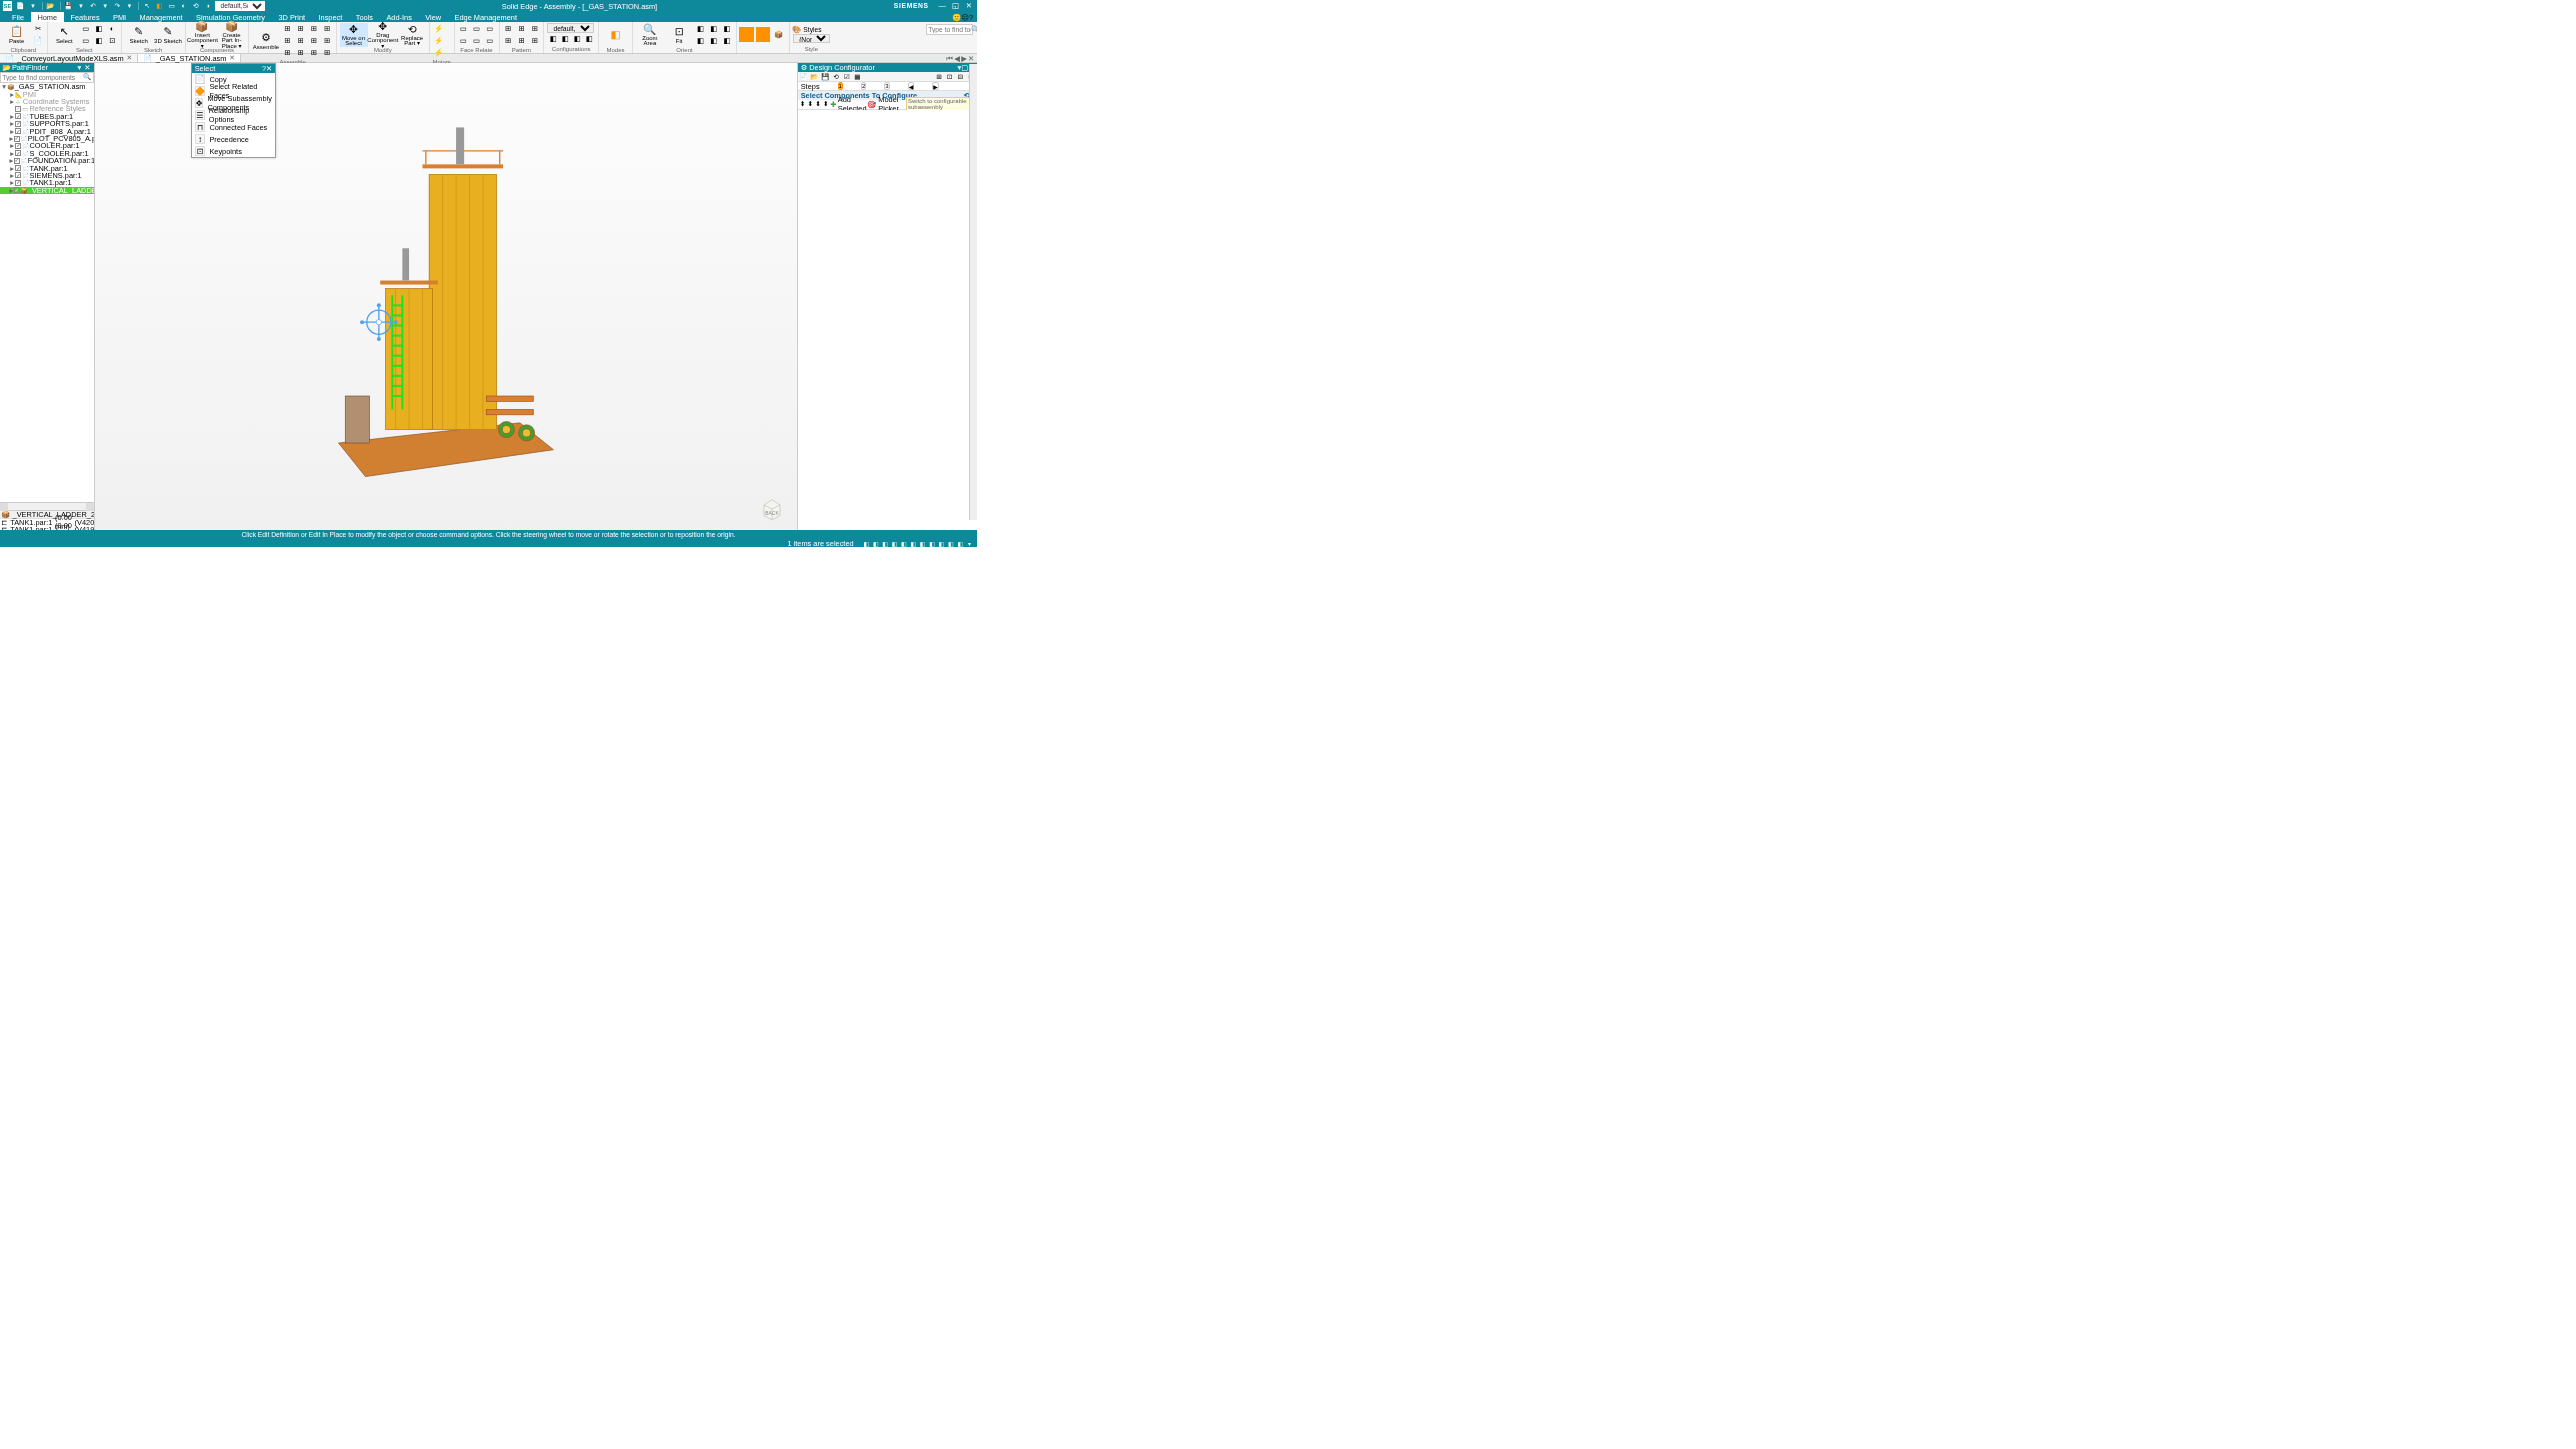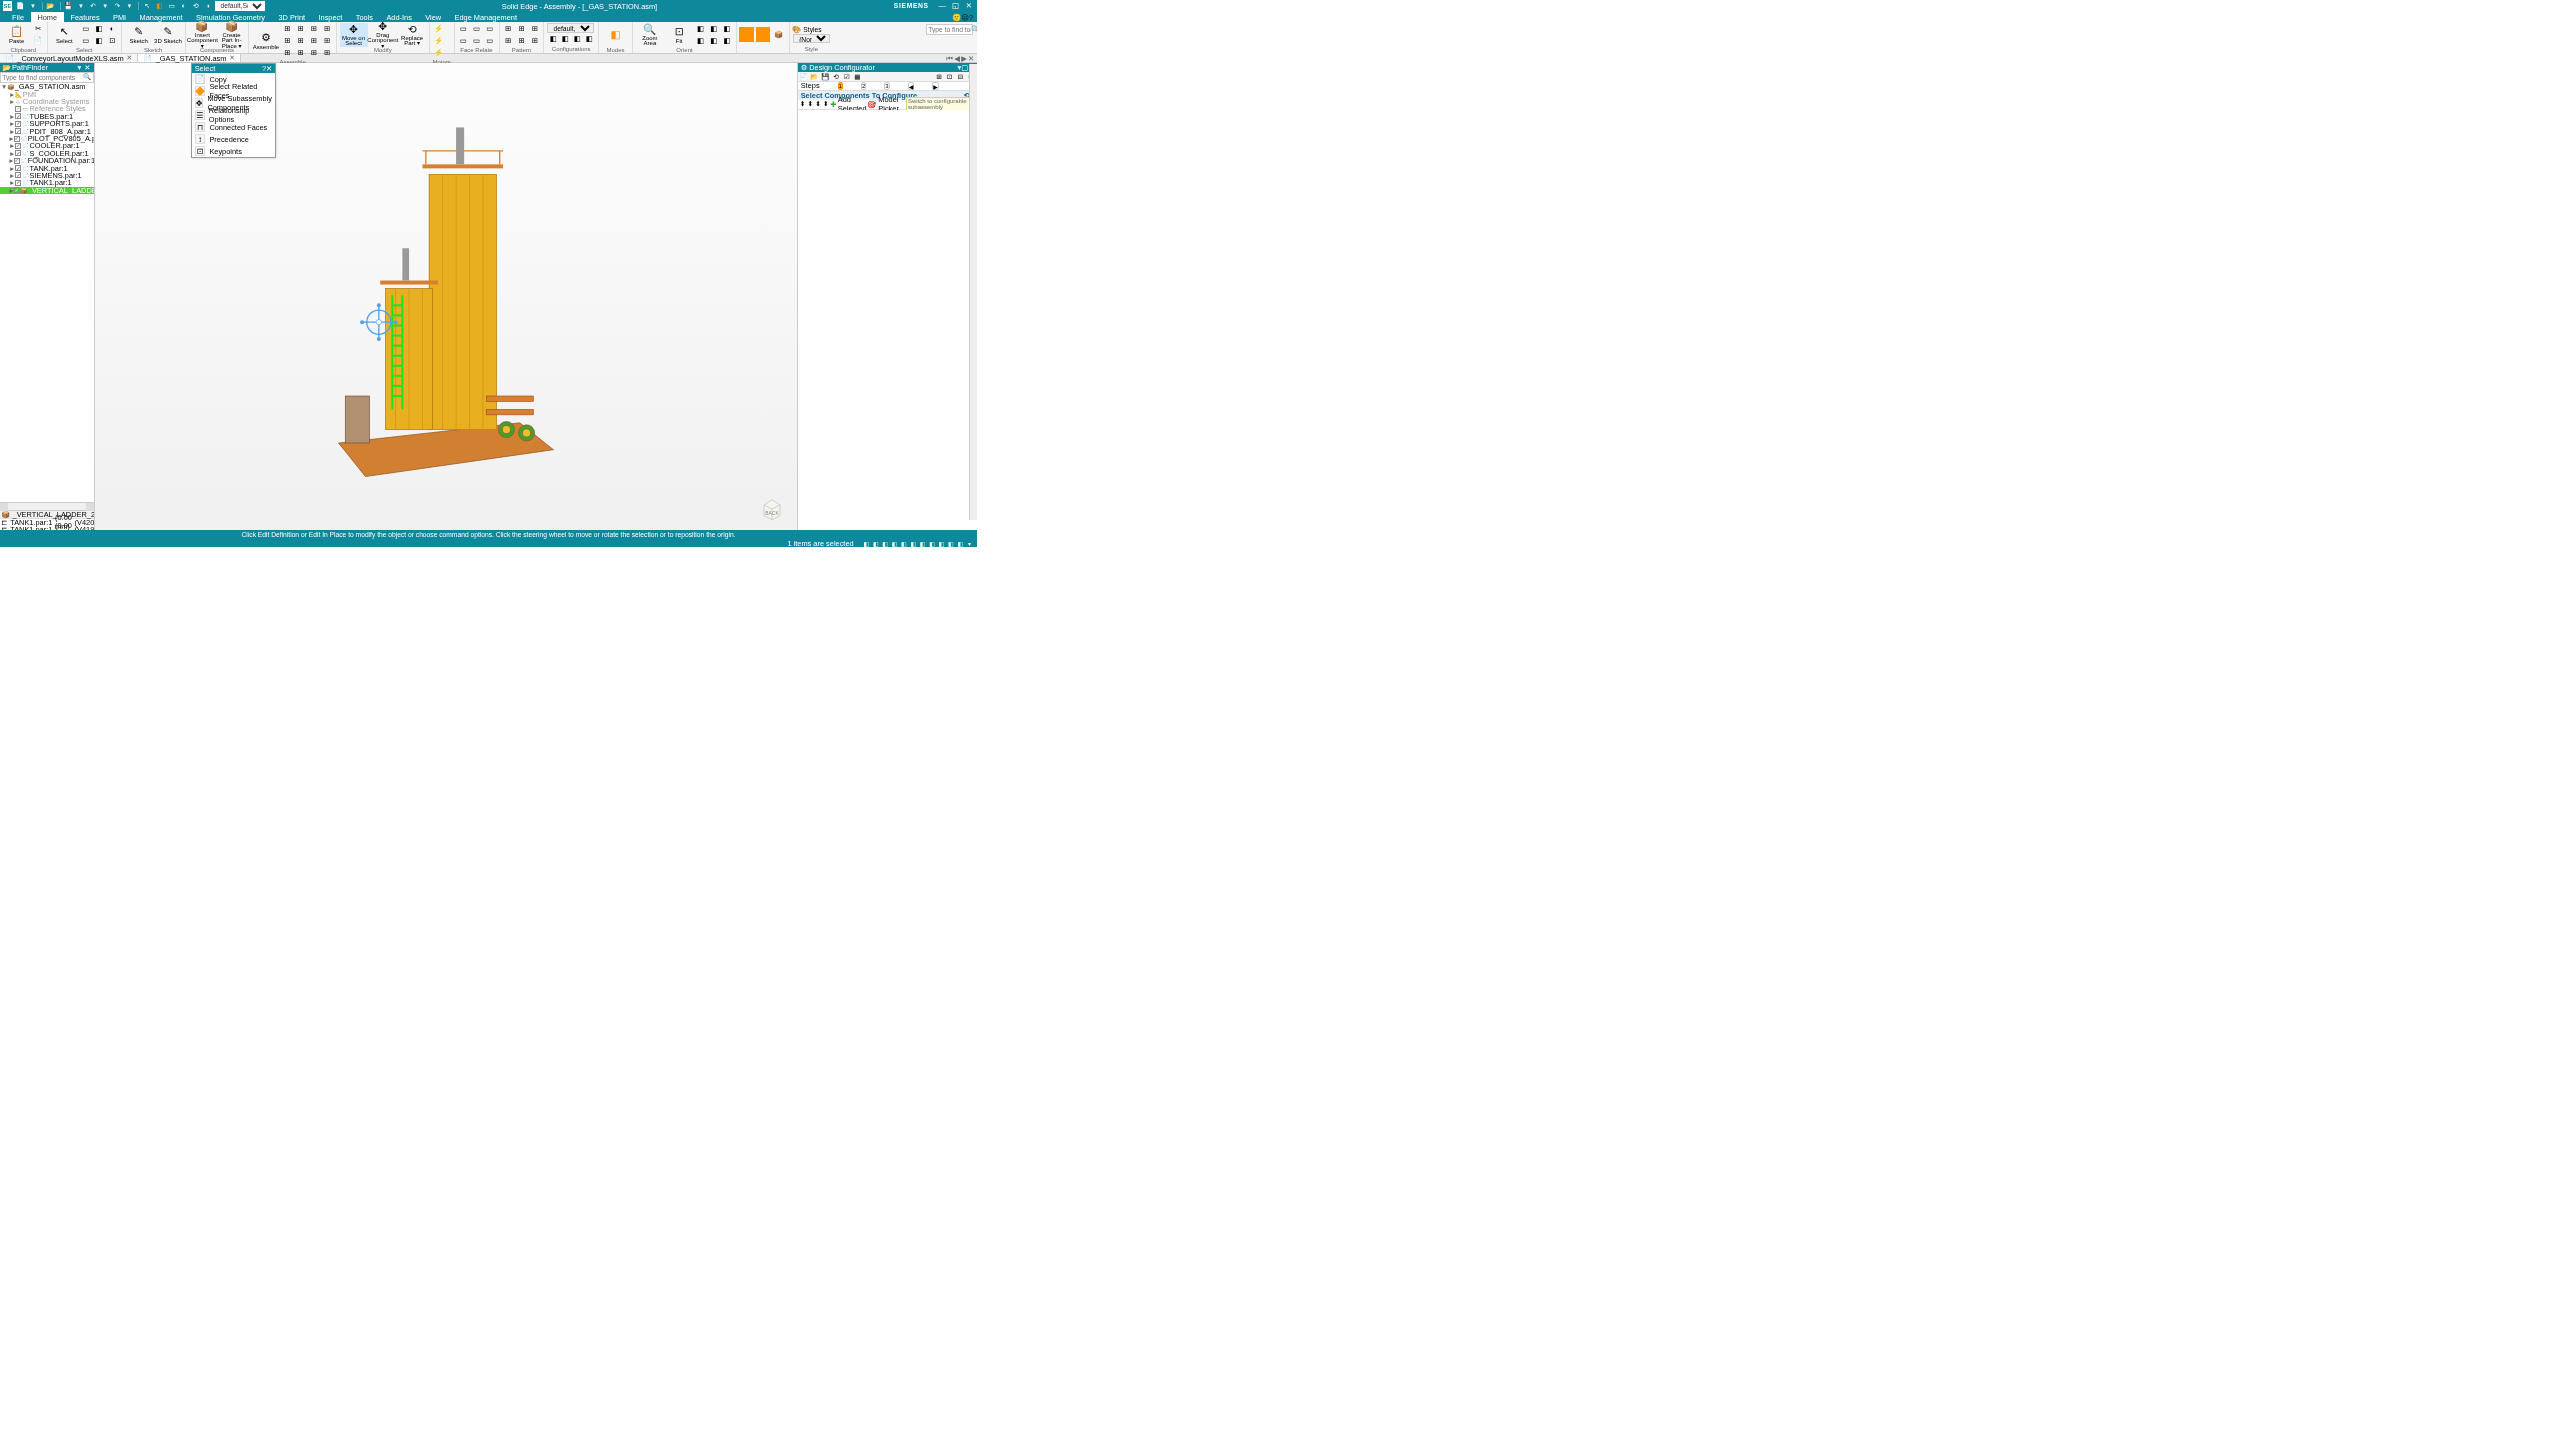--- a/index.html
+++ b/index.html
@@ -61,21 +61,21 @@
 .ctx-hdr{background:#0e889b;color:#fff;height:8.7px;display:flex;align-items:center;padding:0 2.7px;font-size:6.7px;}
 .ctx-hdr .spacer{flex:1;}
 .ctx-item{display:flex;align-items:center;height:12px;padding:0 2.7px;cursor:pointer;font-size:6.7px;gap:4px;}
 .ctx-item .cico{width:10.7px;height:10.7px;display:flex;align-items:center;justify-content:center;font-size:8px;background:#f5f5f5;border:0.7px solid #ddd;}
 .model-svg{position:absolute;left:50%;top:50%;transform:translate(-50%,-50%);}
 .viewcube{position:absolute;right:13.4px;bottom:20px;width:24px;height:24px;}
 .right-panel{width:180px;border-left:0.7px solid #ccc;display:flex;flex-direction:column;background:#fff;}
 .dc-hdr{height:8.7px;background:#0e889b;color:#fff;display:flex;align-items:center;padding:0 2.7px;font-size:6.7px;}
 .dc-toolbar{height:10px;background:#f5f5f5;border-bottom:0.7px solid #ddd;display:flex;align-items:center;gap:1.3px;padding:0 1.3px;}
 .dc-tbtn{width:9.4px;height:9.4px;display:flex;align-items:center;justify-content:center;font-size:6.7px;cursor:pointer;}
-.dc-steps{height:9.4px;display:flex;align-items:flex-end;padding:0 2.7px;font-size:6.7px;gap:18px;border-bottom:0.7px solid #ddd;}
+.dc-steps{height:9.4px;display:flex;align-items:center;padding:0 2.7px;font-size:6.7px;gap:18px;border-bottom:0.7px solid #ddd;}
 .step-pill{width:8px;height:8px;border-radius:2px;border:0.7px solid #ccc;display:flex;align-items:center;justify-content:center;font-size:6px;}
 .step-pill.active{background:#ffb030;border-color:#ff9000;}
 .dc-section-hdr{background:#e8f0f5;height:8.7px;display:flex;align-items:center;padding:0 2.7px;font-size:6.7px;font-weight:bold;color:#0e6090;}
 .dc-subbar{height:9.4px;display:flex;align-items:center;gap:1.3px;padding:0 1.3px;font-size:6.7px;border-bottom:0.7px solid #ddd;}
 .dc-switch{margin-left:auto;background:#fffde0;border:0.7px solid #e0d080;padding:0 1.3px;font-size:6px;color:#666;}
 .dc-body{flex:1;background:#fff;}
 .dc-footer{height:8.7px;background:#e8f0f5;display:flex;align-items:center;padding:0 2.7px;font-size:6.7px;border-top:0.7px solid #ccc;}
 .promptbar{position:absolute;bottom:8px;left:0;right:0;height:8.7px;background:#0e889b;color:#fff;display:flex;align-items:center;justify-content:center;font-size:6.7px;}
 .statusbar{position:absolute;bottom:0;left:0;right:0;height:8px;background:#0e889b;color:#fff;display:flex;align-items:center;padding:0 2.7px;font-size:6.7px;}
 .statusbar .spacer{flex:1;}

